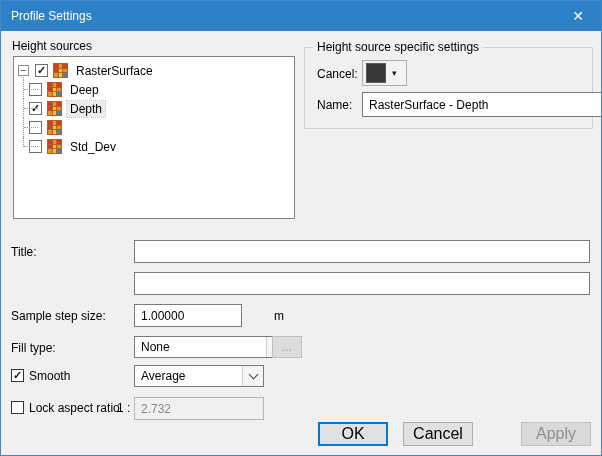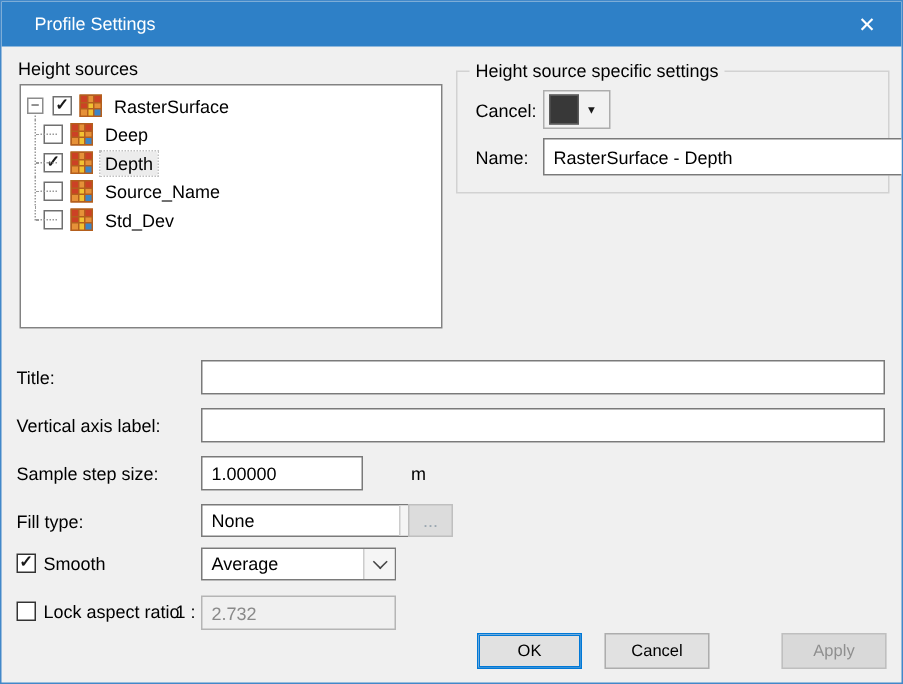--- a/index.html
+++ b/index.html
@@ -4,21 +4,21 @@
 <style>
   * { margin:0; padding:0; box-sizing:border-box; }
   html,body { background:#ffffff; }
   body { font-family:"Liberation Sans", sans-serif; font-size:12px; color:#000; }
 
   .dialog { position:relative; width:602px; height:456px; border:1px solid #4288c9;
             background:#f0f0f0; overflow:hidden; }
 
   
   .titlebar { height:30px; background:#2e80c7; display:flex; align-items:center; }
-  .titlebar .title { color:#ffffff; padding-left:10px; font-size:12px;margin-left:12px; }
+  .titlebar .title { color:#ffffff; padding-left:10px; font-size:12px; }
   .close-btn { margin-left:auto; width:46px; height:30px; color:#ffffff; font-size:14px;
                display:flex; align-items:center; justify-content:center; cursor:default; }
 
   
   .hs-label { position:absolute; left:11px; top:38px; }
   .tree { position:absolute; left:12px; top:55px; width:282px; height:163px;
           background:#ffffff; border:1px solid #828282; padding-top:4px; }
   .tree-row { position:relative; height:19px; display:flex; align-items:center; }
   .tree-row.root { padding-left:4px; }
   .tree-row.child { padding-left:15px; }
@@ -80,21 +80,21 @@
   .smooth-check { top:368px; }       .smooth-label { position:absolute; left:28px; top:368px; }
   .smooth-combo { left:133px; top:364px; width:130px; }
   .lock-check { top:400px; }         .lock-label { position:absolute; left:28px; top:400px; }
   .ratio-prefix { position:absolute; left:116px; top:400px; }
   .ratio-input { position:absolute; left:133px; top:396px; width:130px; height:23px; }
 
   
   .btn-row { position:absolute; left:0; right:10px; top:421px; display:flex;
              justify-content:flex-end; gap:15px; }
   .btn { width:70px; height:24px; background:#e1e1e1; border:1px solid #adadad;
-         font-family:"Liberation Sans",sans-serif; font-size:11px; color:#000;
+         font-family:"Liberation Sans",sans-serif; font-size:16px; color:#000;
          display:flex; align-items:center; justify-content:center; }
   .btn.default { border:1px solid #0078d7; box-shadow:inset 0 0 0 1px #0078d7; }
   .btn.disabled { background:#d9d9d9; border-color:#bfbfbf; color:#8f8f8f;margin-left:33px; }
 </style>
 </head>
 <body>
 
 <div class="dialog">
 
   <div class="titlebar" style="background: rgb(46, 128, 199);">
@@ -164,21 +164,20 @@
           <i style="background: rgb(204, 65, 37);"></i>
           <i style="background: rgb(230, 145, 56);"></i>
           <i style="background: rgb(204, 65, 37);"></i>
           <i style="background: rgb(204, 65, 37);"></i>
           <i style="background: rgb(241, 194, 50);"></i>
           <i style="background: rgb(230, 145, 56);"></i>
           <i style="background: rgb(230, 145, 56);"></i>
           <i style="background: rgb(241, 194, 50);"></i>
           <i style="background: rgb(61, 133, 198);"></i>
         </span>
-      <span class="tlabel">Source_Name</span>
     </div>
     <div class="tree-row child">
       <span class="cv half"></span>
       <span class="ch"></span>
       <span class="tcheck"></span>
       <span class="raster">
           <i style="background: rgb(204, 65, 37);"></i>
           <i style="background: rgb(230, 145, 56);"></i>
           <i style="background: rgb(204, 65, 37);"></i>
           <i style="background: rgb(204, 65, 37);"></i>
@@ -199,21 +198,20 @@
       <span class="swatch" style="background: rgb(56, 56, 56);"></span>
       <span class="colour-arrow">▾</span>
     </div>
     <span class="name-label">Name:</span>
     <input class="txt name-input" type="text" value="RasterSurface - Depth" style="">
   </div>
 
   <span class="flabel title-label">Title:</span>
   <input class="txt title-input" type="text" value="" style="">
 
-  <span class="flabel vaxis-label">Vertical axis label:</span>
   <input class="txt vaxis-input" type="text" value="" style="">
 
   <span class="flabel step-label">Sample step size:</span>
   <input class="txt step-input" type="text" value="1.00000" style="">
   <span class="step-unit">m</span>
 
   <span class="flabel fill-label">Fill type:</span>
   <div class="combo fill-combo">
     <span class="cval">None</span>
     <span class="carea">

